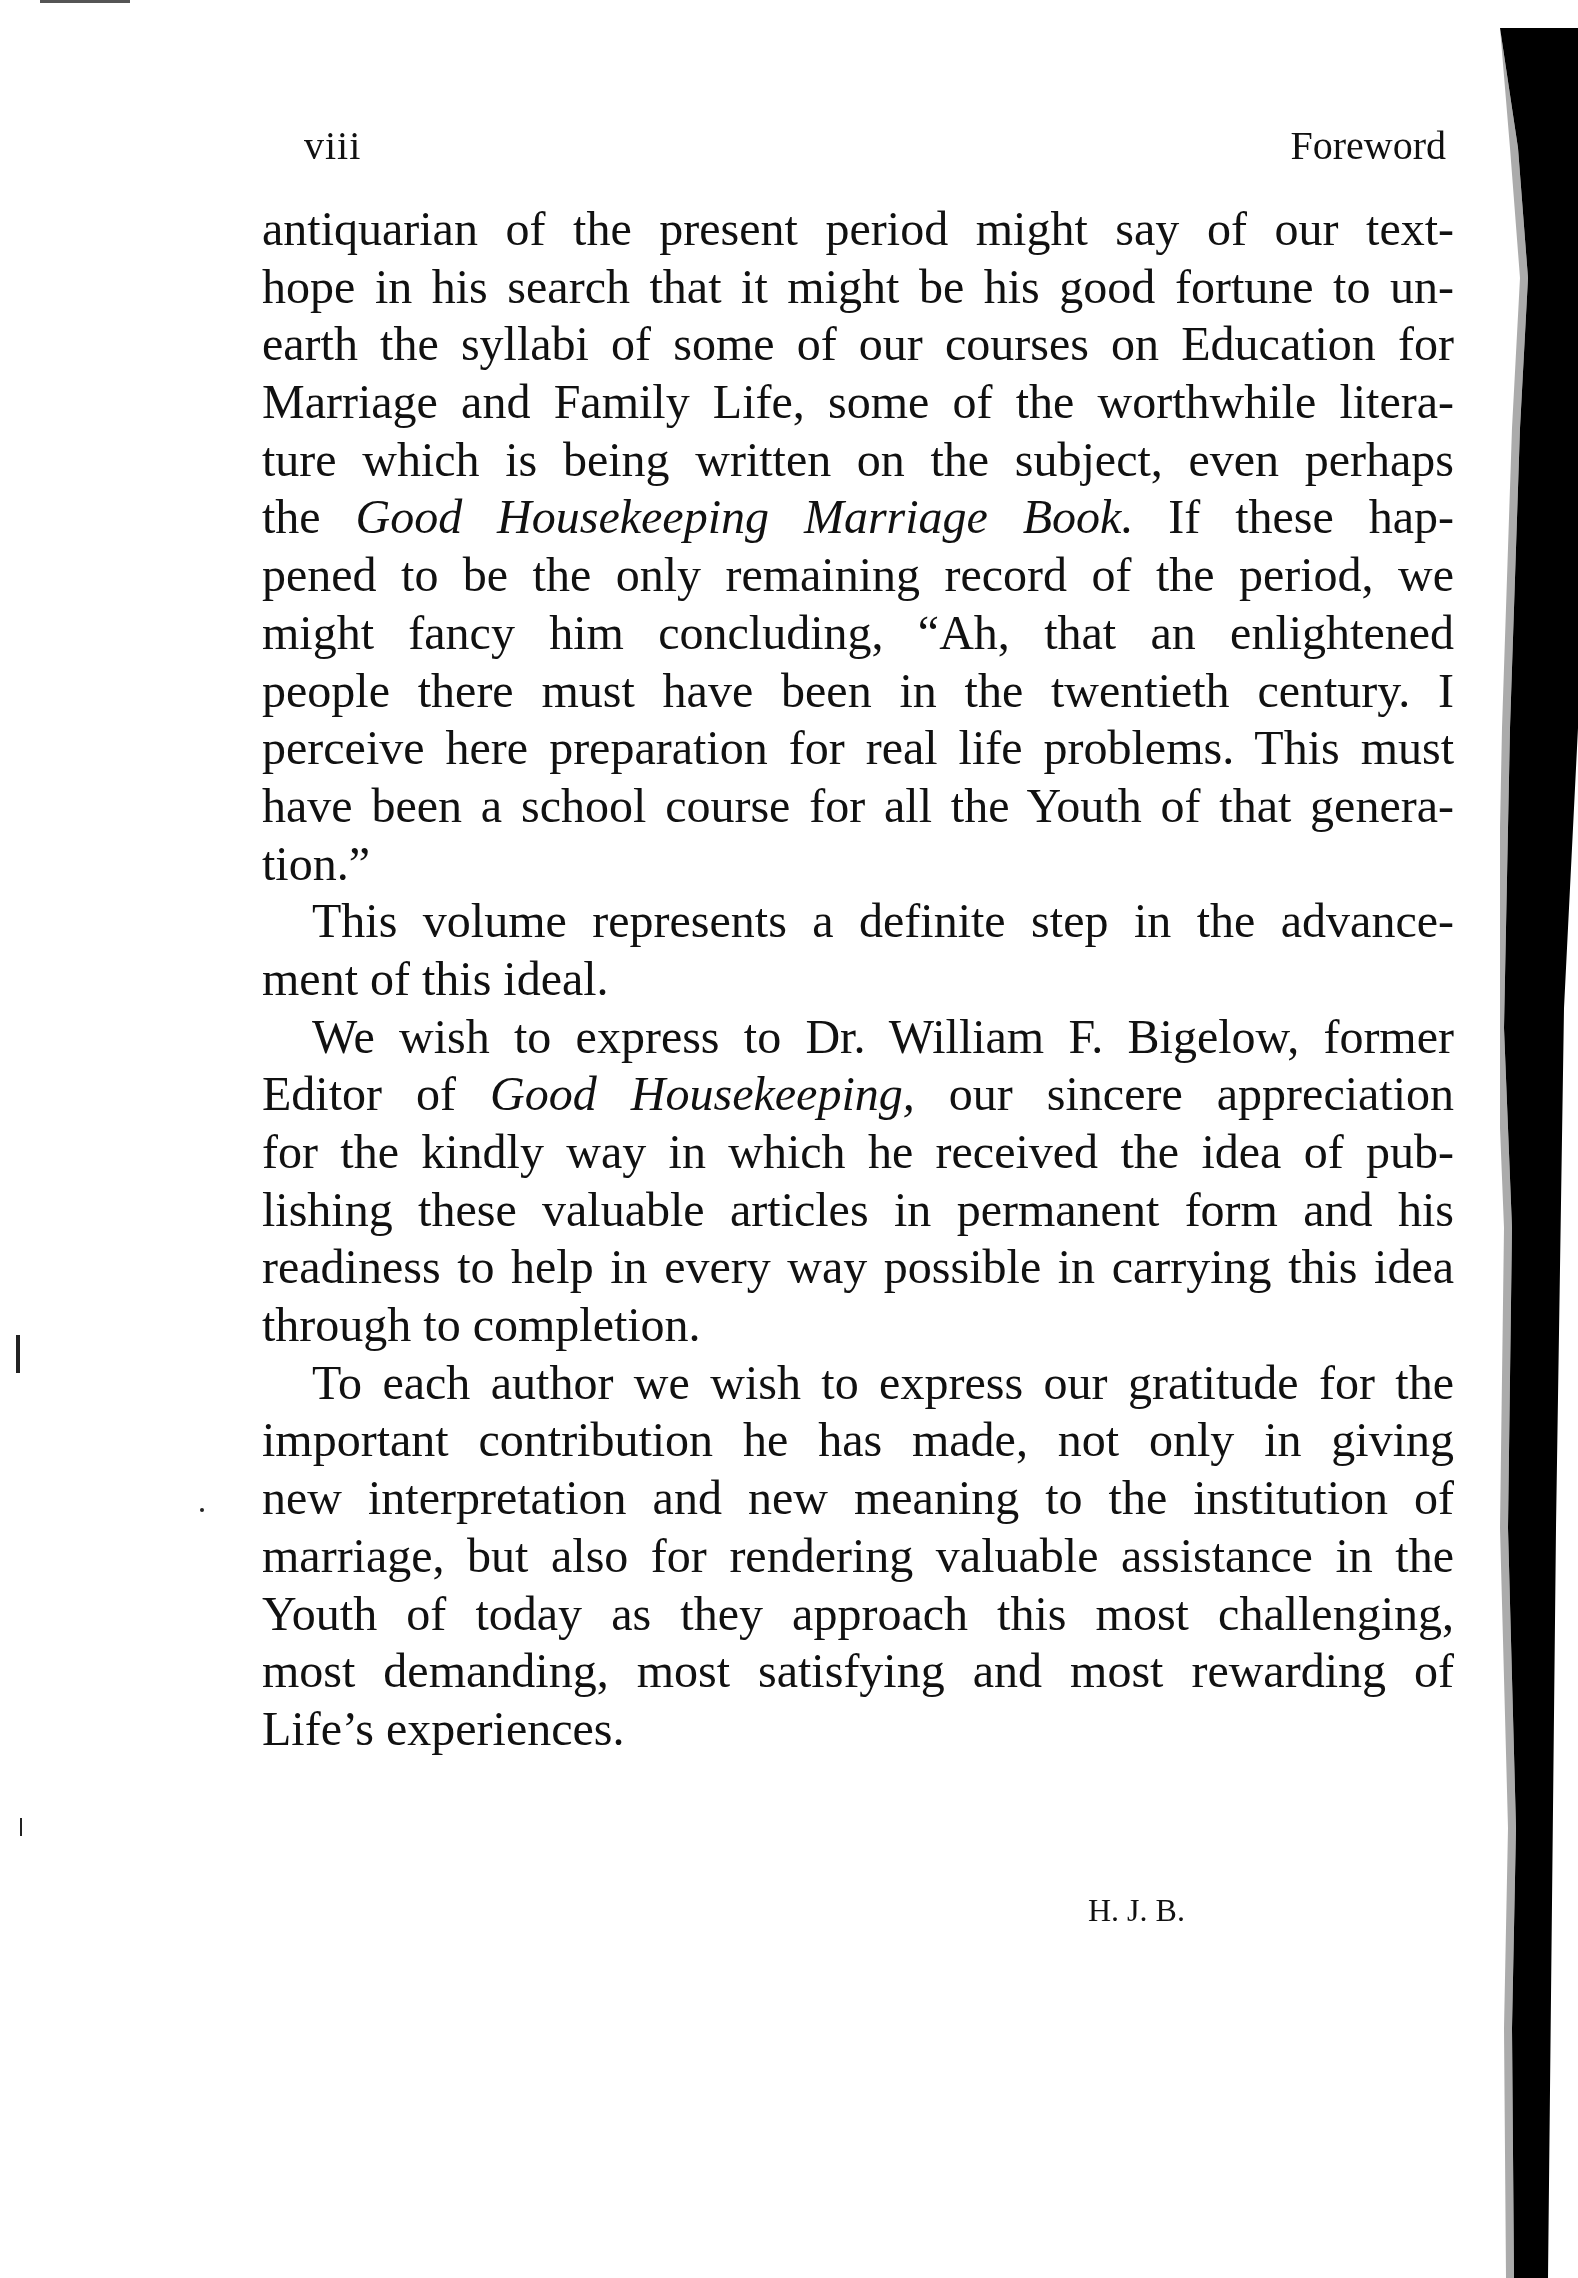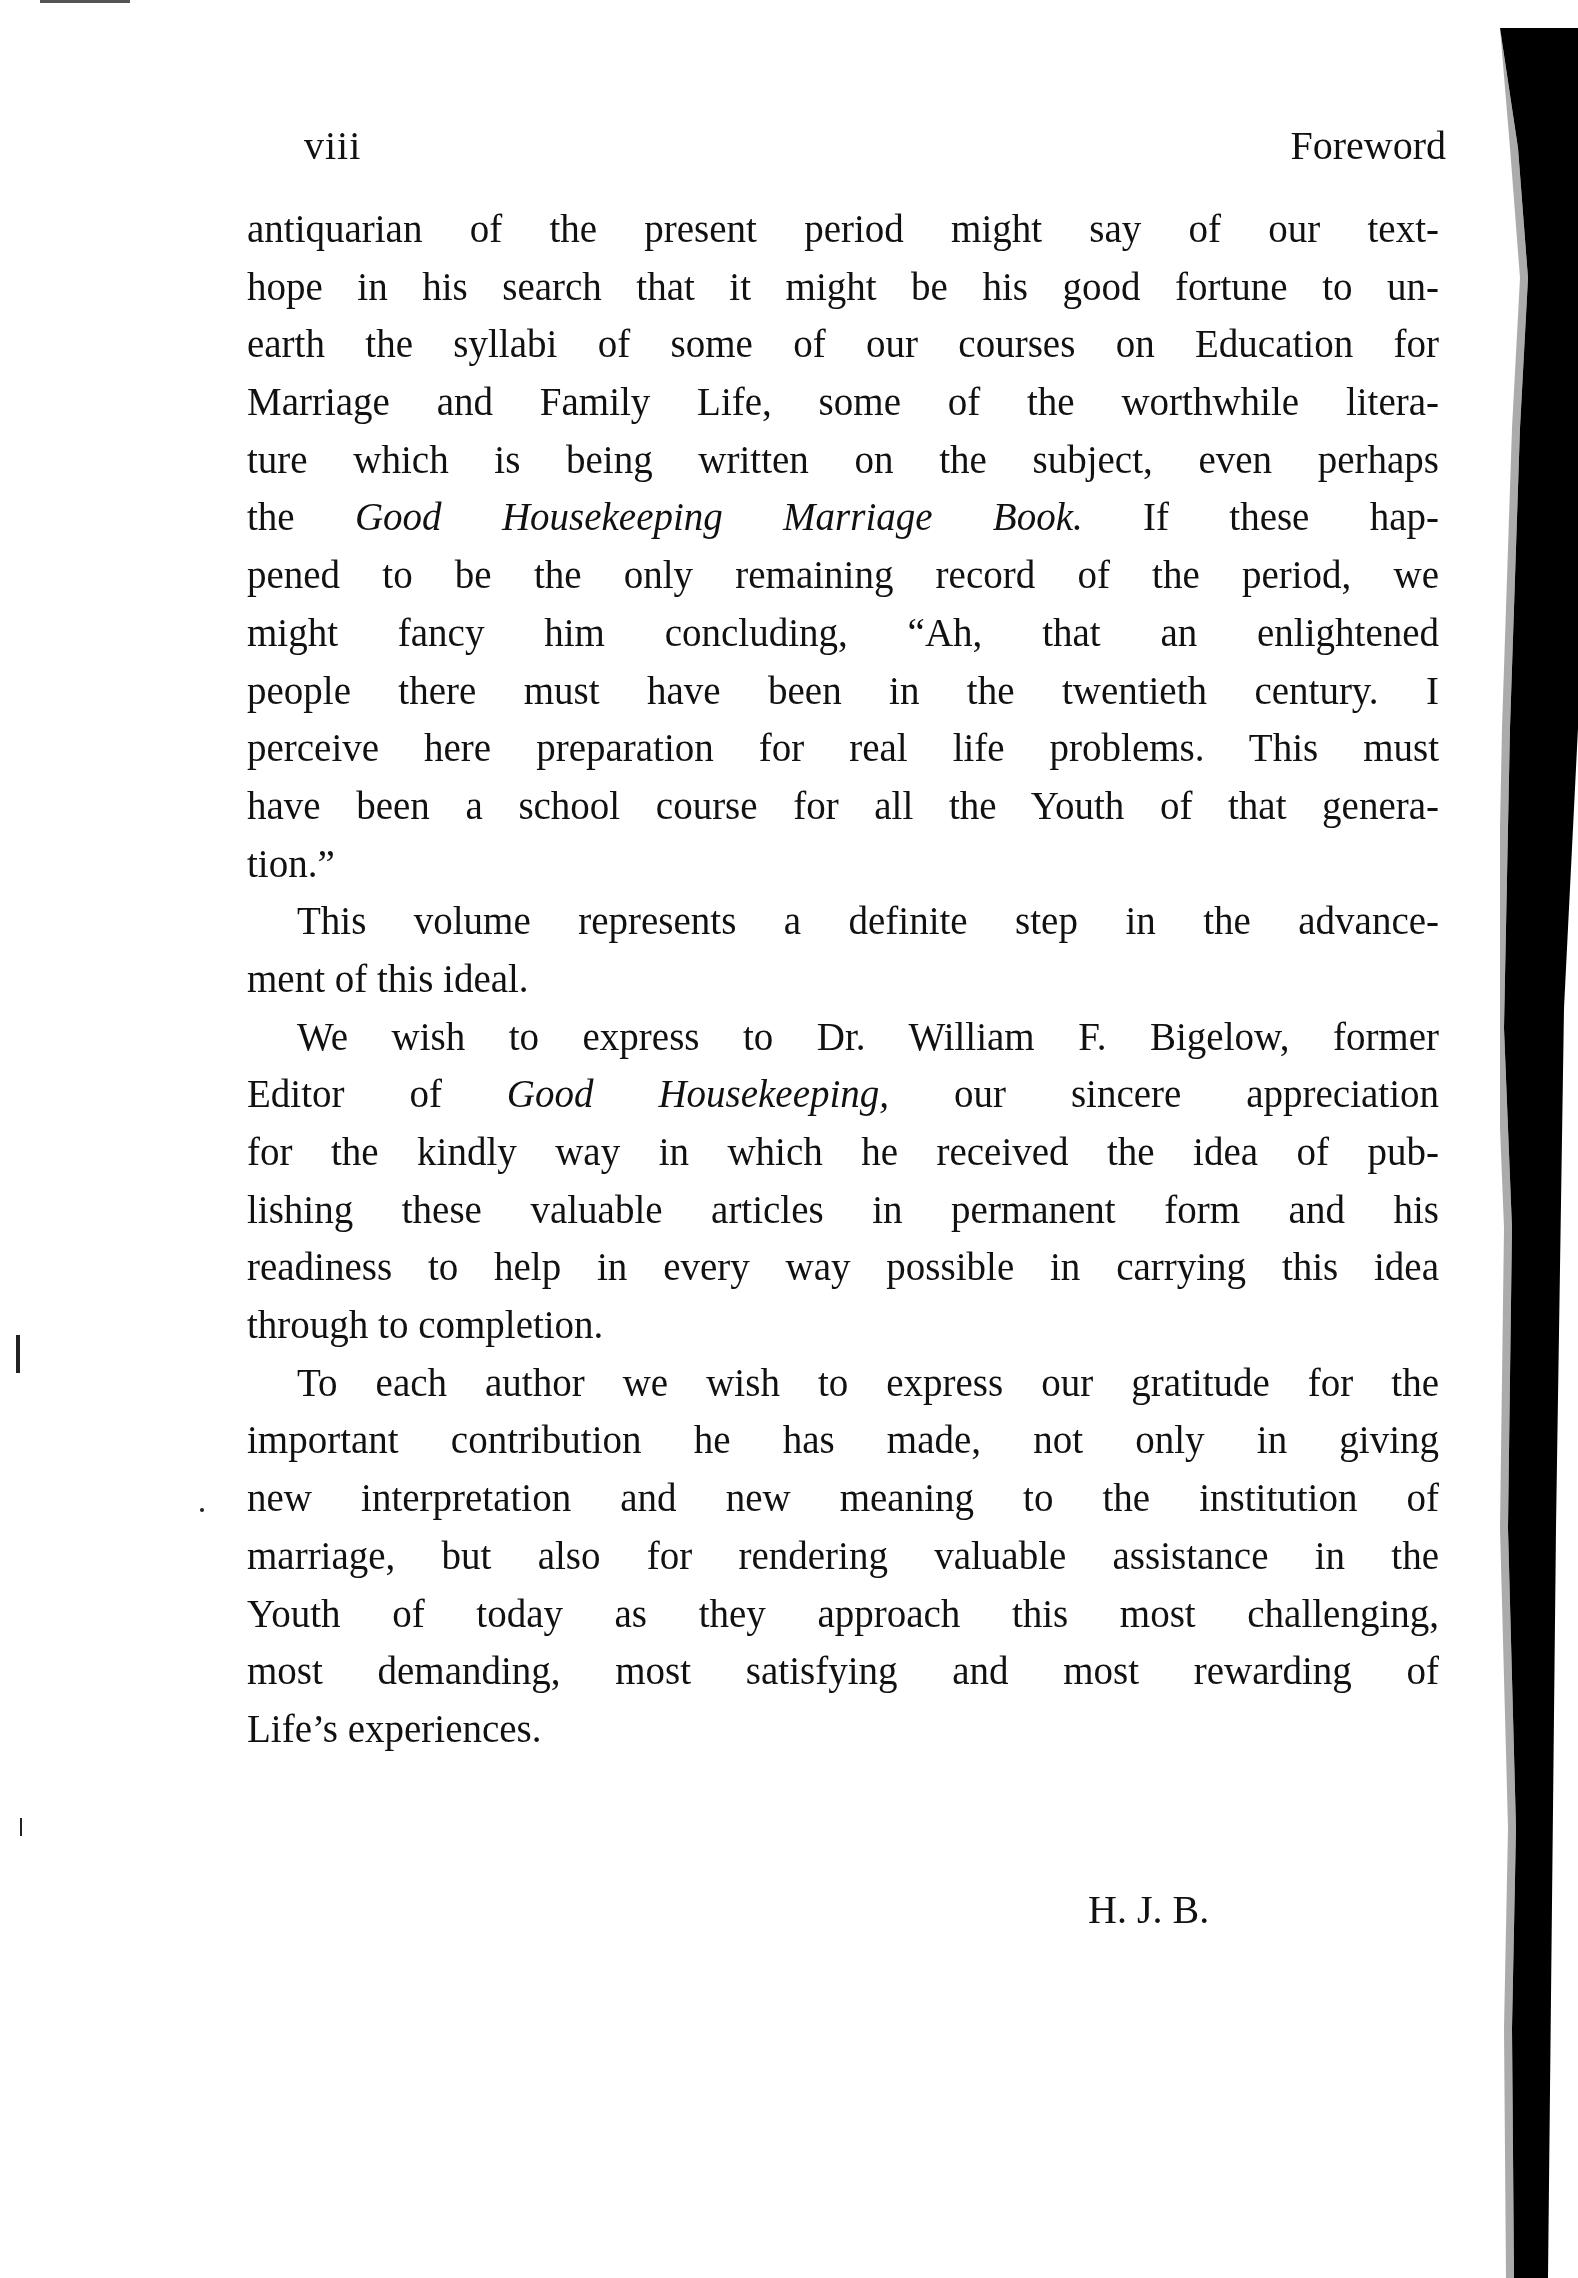--- a/index.html
+++ b/index.html
@@ -37,24 +37,24 @@
     top: 0;
     letter-spacing: 1px;
   }
   .section-title {
     position: absolute;
     right: 0;
     top: 0;
   }
   .text-block {
     position: absolute;
-    left: 247px;
+    left: 262px;
     top: 200px;
     width: 1192px;
-    font-size: 39px;
+    font-size: 48px;
     line-height: 57.7px;
   }
   .line {
     display: block;
     white-space: nowrap;
     text-align: justify;
     text-align-last: justify;
     height: 57.7px;
     overflow: visible;
   }
@@ -62,21 +62,21 @@
     text-align-last: left;
   }
   .line.indent {
     padding-left: 50px;
   }
   .line em { font-style: italic; margin-top: 26px; }
   .signature {
     position: absolute;
     left: 1088px;
     top: 1882px;
-    font-size: 40px;
+    font-size: 32px;
     line-height: 56px;
   }
   .edge-shadow {
     position: absolute;
     top: 28px;
     left: 1500px;
     width: 78px;
     height: 2250px;
   }
   .speck {

